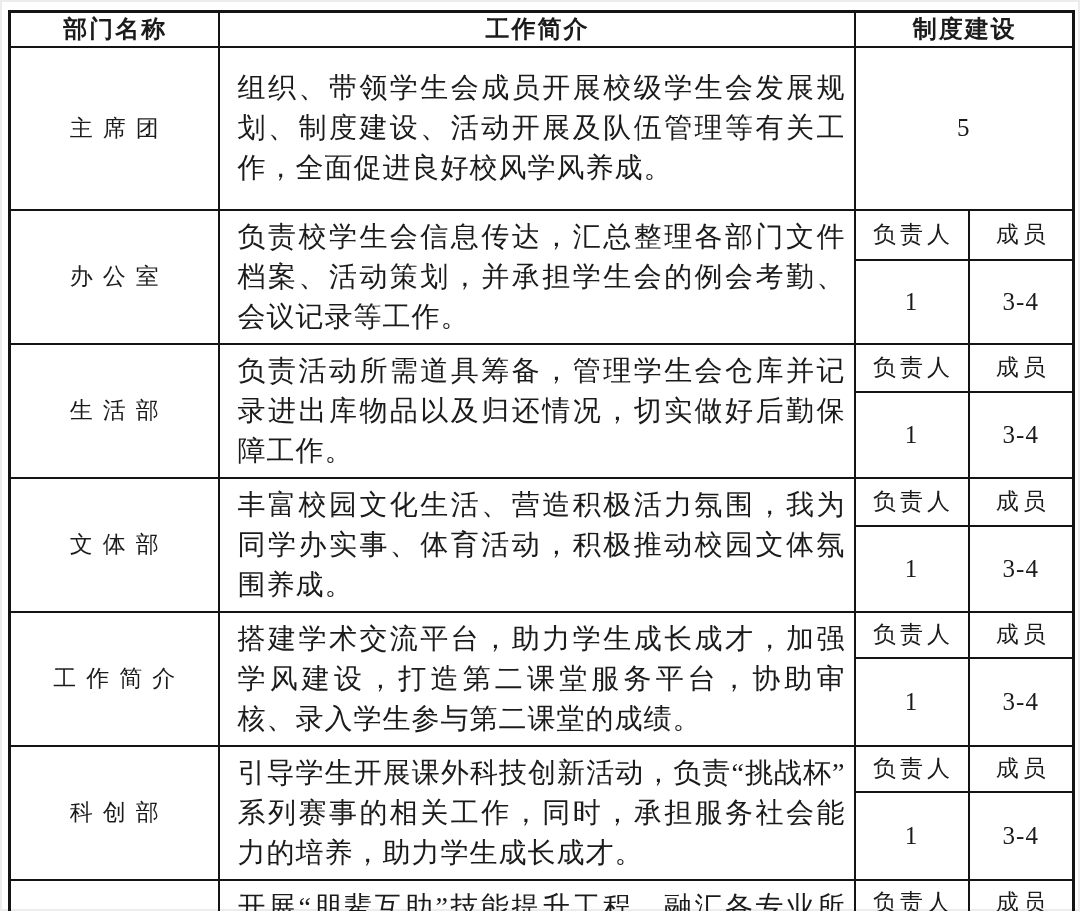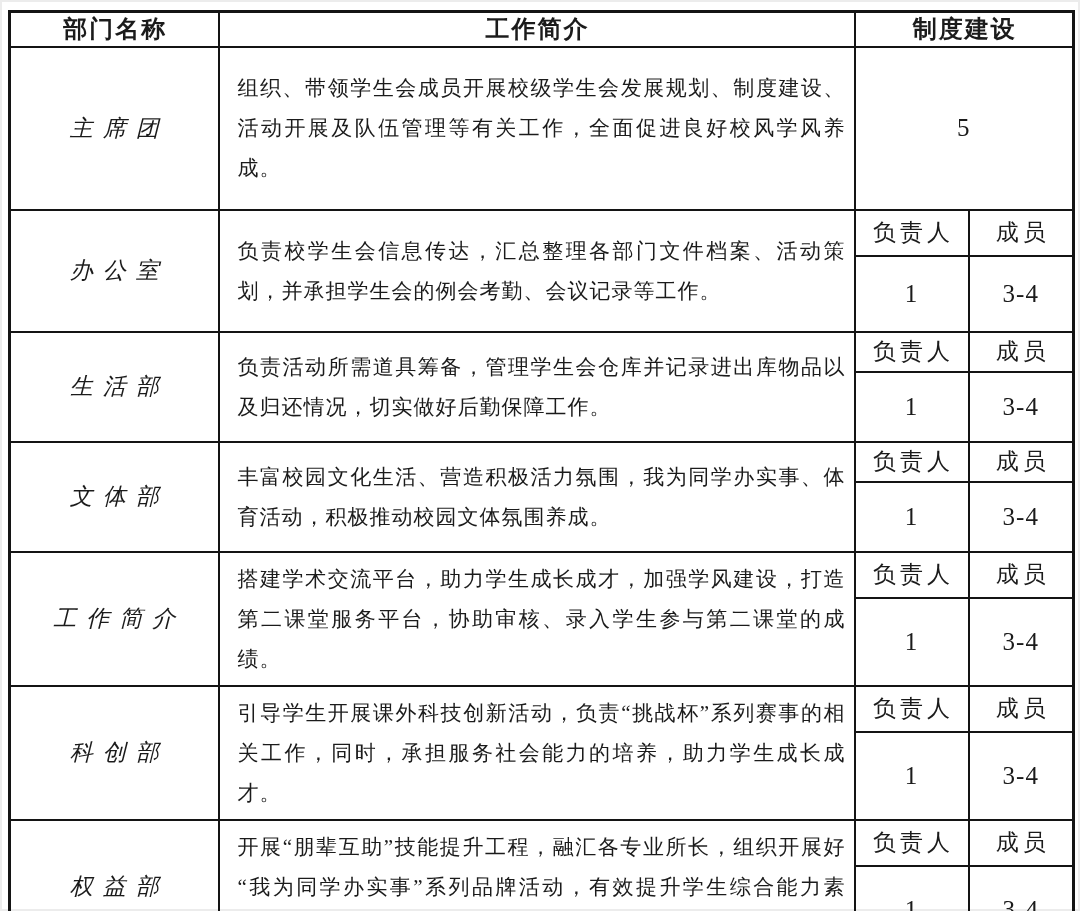--- a/index.html
+++ b/index.html
@@ -41,25 +41,24 @@
     text-align: center;
     margin-top: 35px;
   }
   
   td.dept-cell {
     text-align: center;
     font-size: 23px;
     letter-spacing: 10px;
     text-indent: 10px;
     white-space: nowrap;
-    font-style: italic;
   }
   
   td.desc-cell {
-    font-size: 21px;
+    font-size: 28px;
     line-height: 40px;
     padding: 6px 8px 6px 18px;
     text-align: justify;
     text-justify: inter-character;
     letter-spacing: 1px;
   }
   
   td.num-cell {
     text-align: center;
     font-size: 25px;

